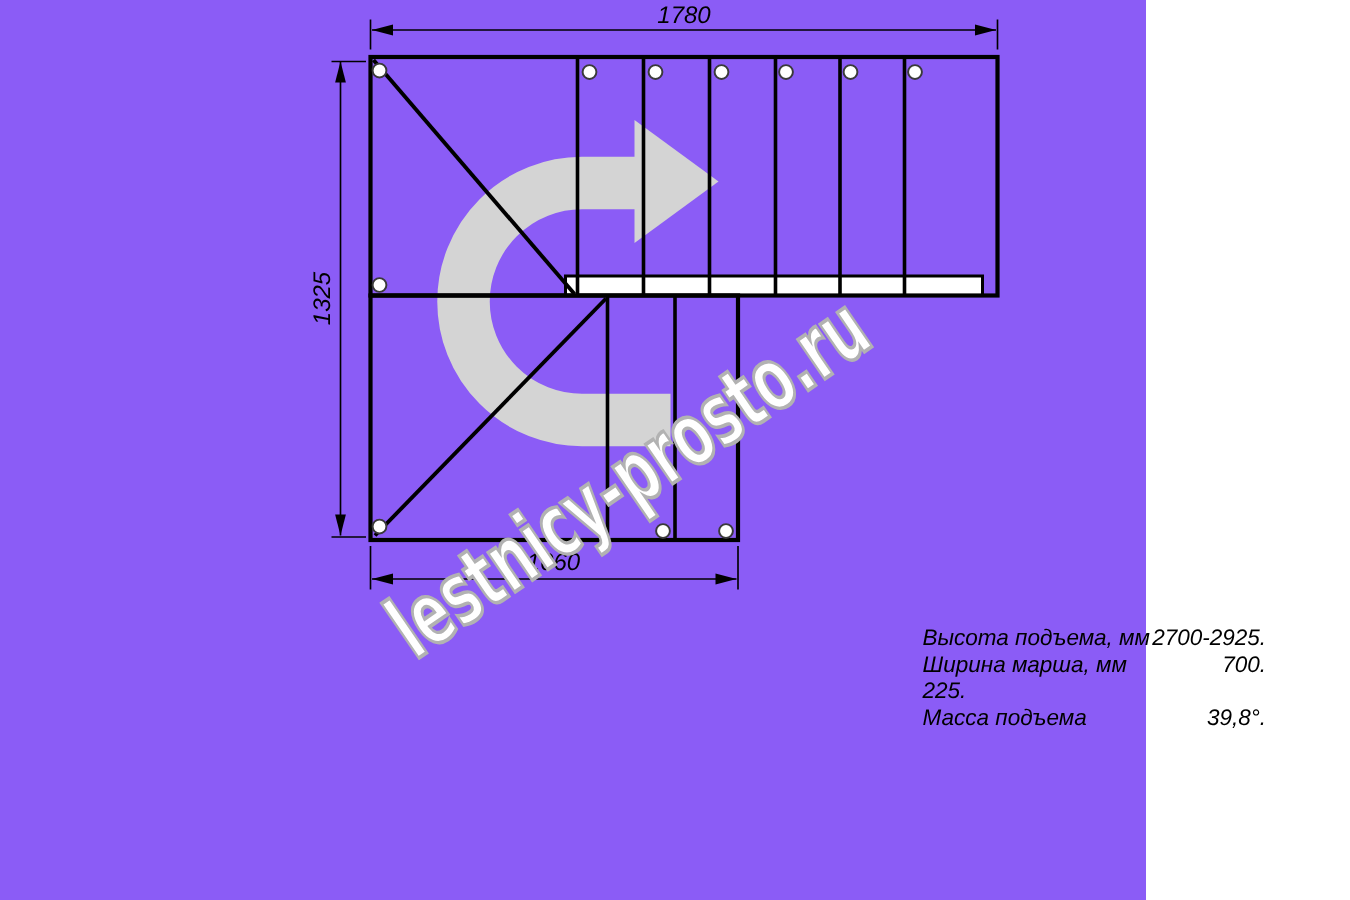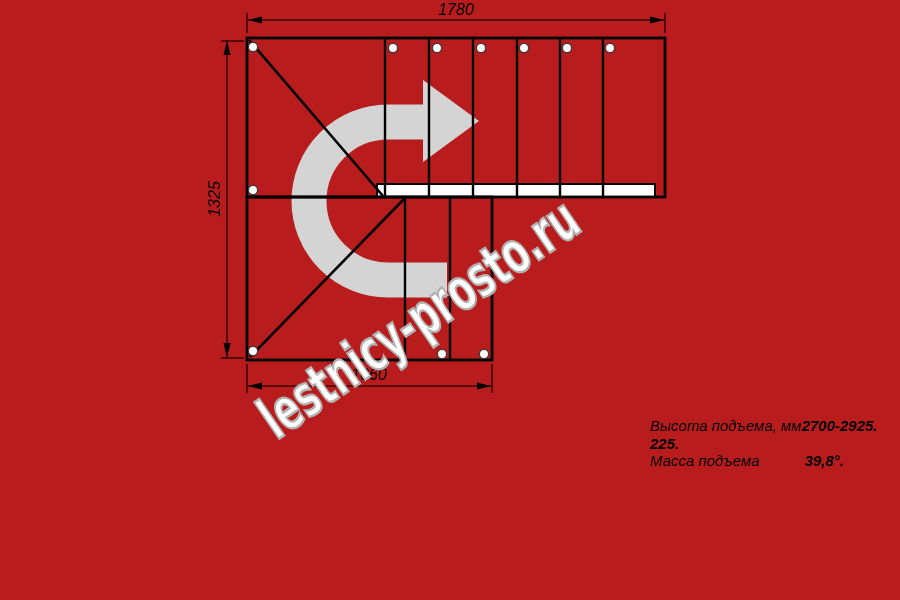--- a/index.html
+++ b/index.html
@@ -4,22 +4,22 @@
 <style>
   html, body {
     margin: 0; padding: 0;
     width: 900px; height: 600px;
     background: #ffffff;
     font-family: "Liberation Sans", sans-serif;
     overflow: hidden;
   }
   .stage {
     position: relative;
-    width: 900px; height: 600px;
-    background: #b91c1c;
+    width: 764px; height: 600px;
+    background: #8b5cf6;
   }
   .drawing-svg {
     position: absolute; left: 0; top: 0;
     width: 900px; height: 600px;
   }
   .dim-text {
     font-family: "Liberation Sans", sans-serif;
     font-style: italic;
     font-size: 16px;
     fill: #000000;
@@ -49,24 +49,23 @@
     font-style: italic;
     font-size: 15px;
     color: #000000;
   }
   .spec-row {
     display: flex;
     justify-content: space-between;
     align-items: baseline;
     height: 17.6px;
     line-height: 17.6px;
-    margin-left: 35px;
   }
   .spec-label { text-align: left; white-space: nowrap; }
-  .spec-value { text-align: left; white-space: nowrap; font-weight: bold; }
+  .spec-value { text-align: left; white-space: nowrap; }
 </style>
 </head>
 <body>
 
 <div class="stage">
 
   <svg class="drawing-svg" width="900" height="600" viewBox="0 0 900 600">
 
     <g>
       <path d="M447,280 H388 A79,79 0 0 1 388,122 H424" fill="none" stroke="#d4d4d4" stroke-width="35"></path>
@@ -136,20 +135,24 @@
   </svg>
 
   <div class="watermark">lestnicy-prosto.ru</div>
 
   <div class="specs">
     <div class="spec-row">
       <span class="spec-label">Высота подъема, мм</span>
       <span class="spec-value">2700-2925.</span>
     </div>
     <div class="spec-row">
+      <span class="spec-label">Ширина марша, мм</span>
+      <span class="spec-value">700.</span>
+    </div>
+    <div class="spec-row">
       <span class="spec-value">225.</span>
     </div>
     <div class="spec-row">
       <span class="spec-label">Масса подъема</span>
       <span class="spec-value">39,8°.</span>
     </div>
   </div>
 
 </div>
 

